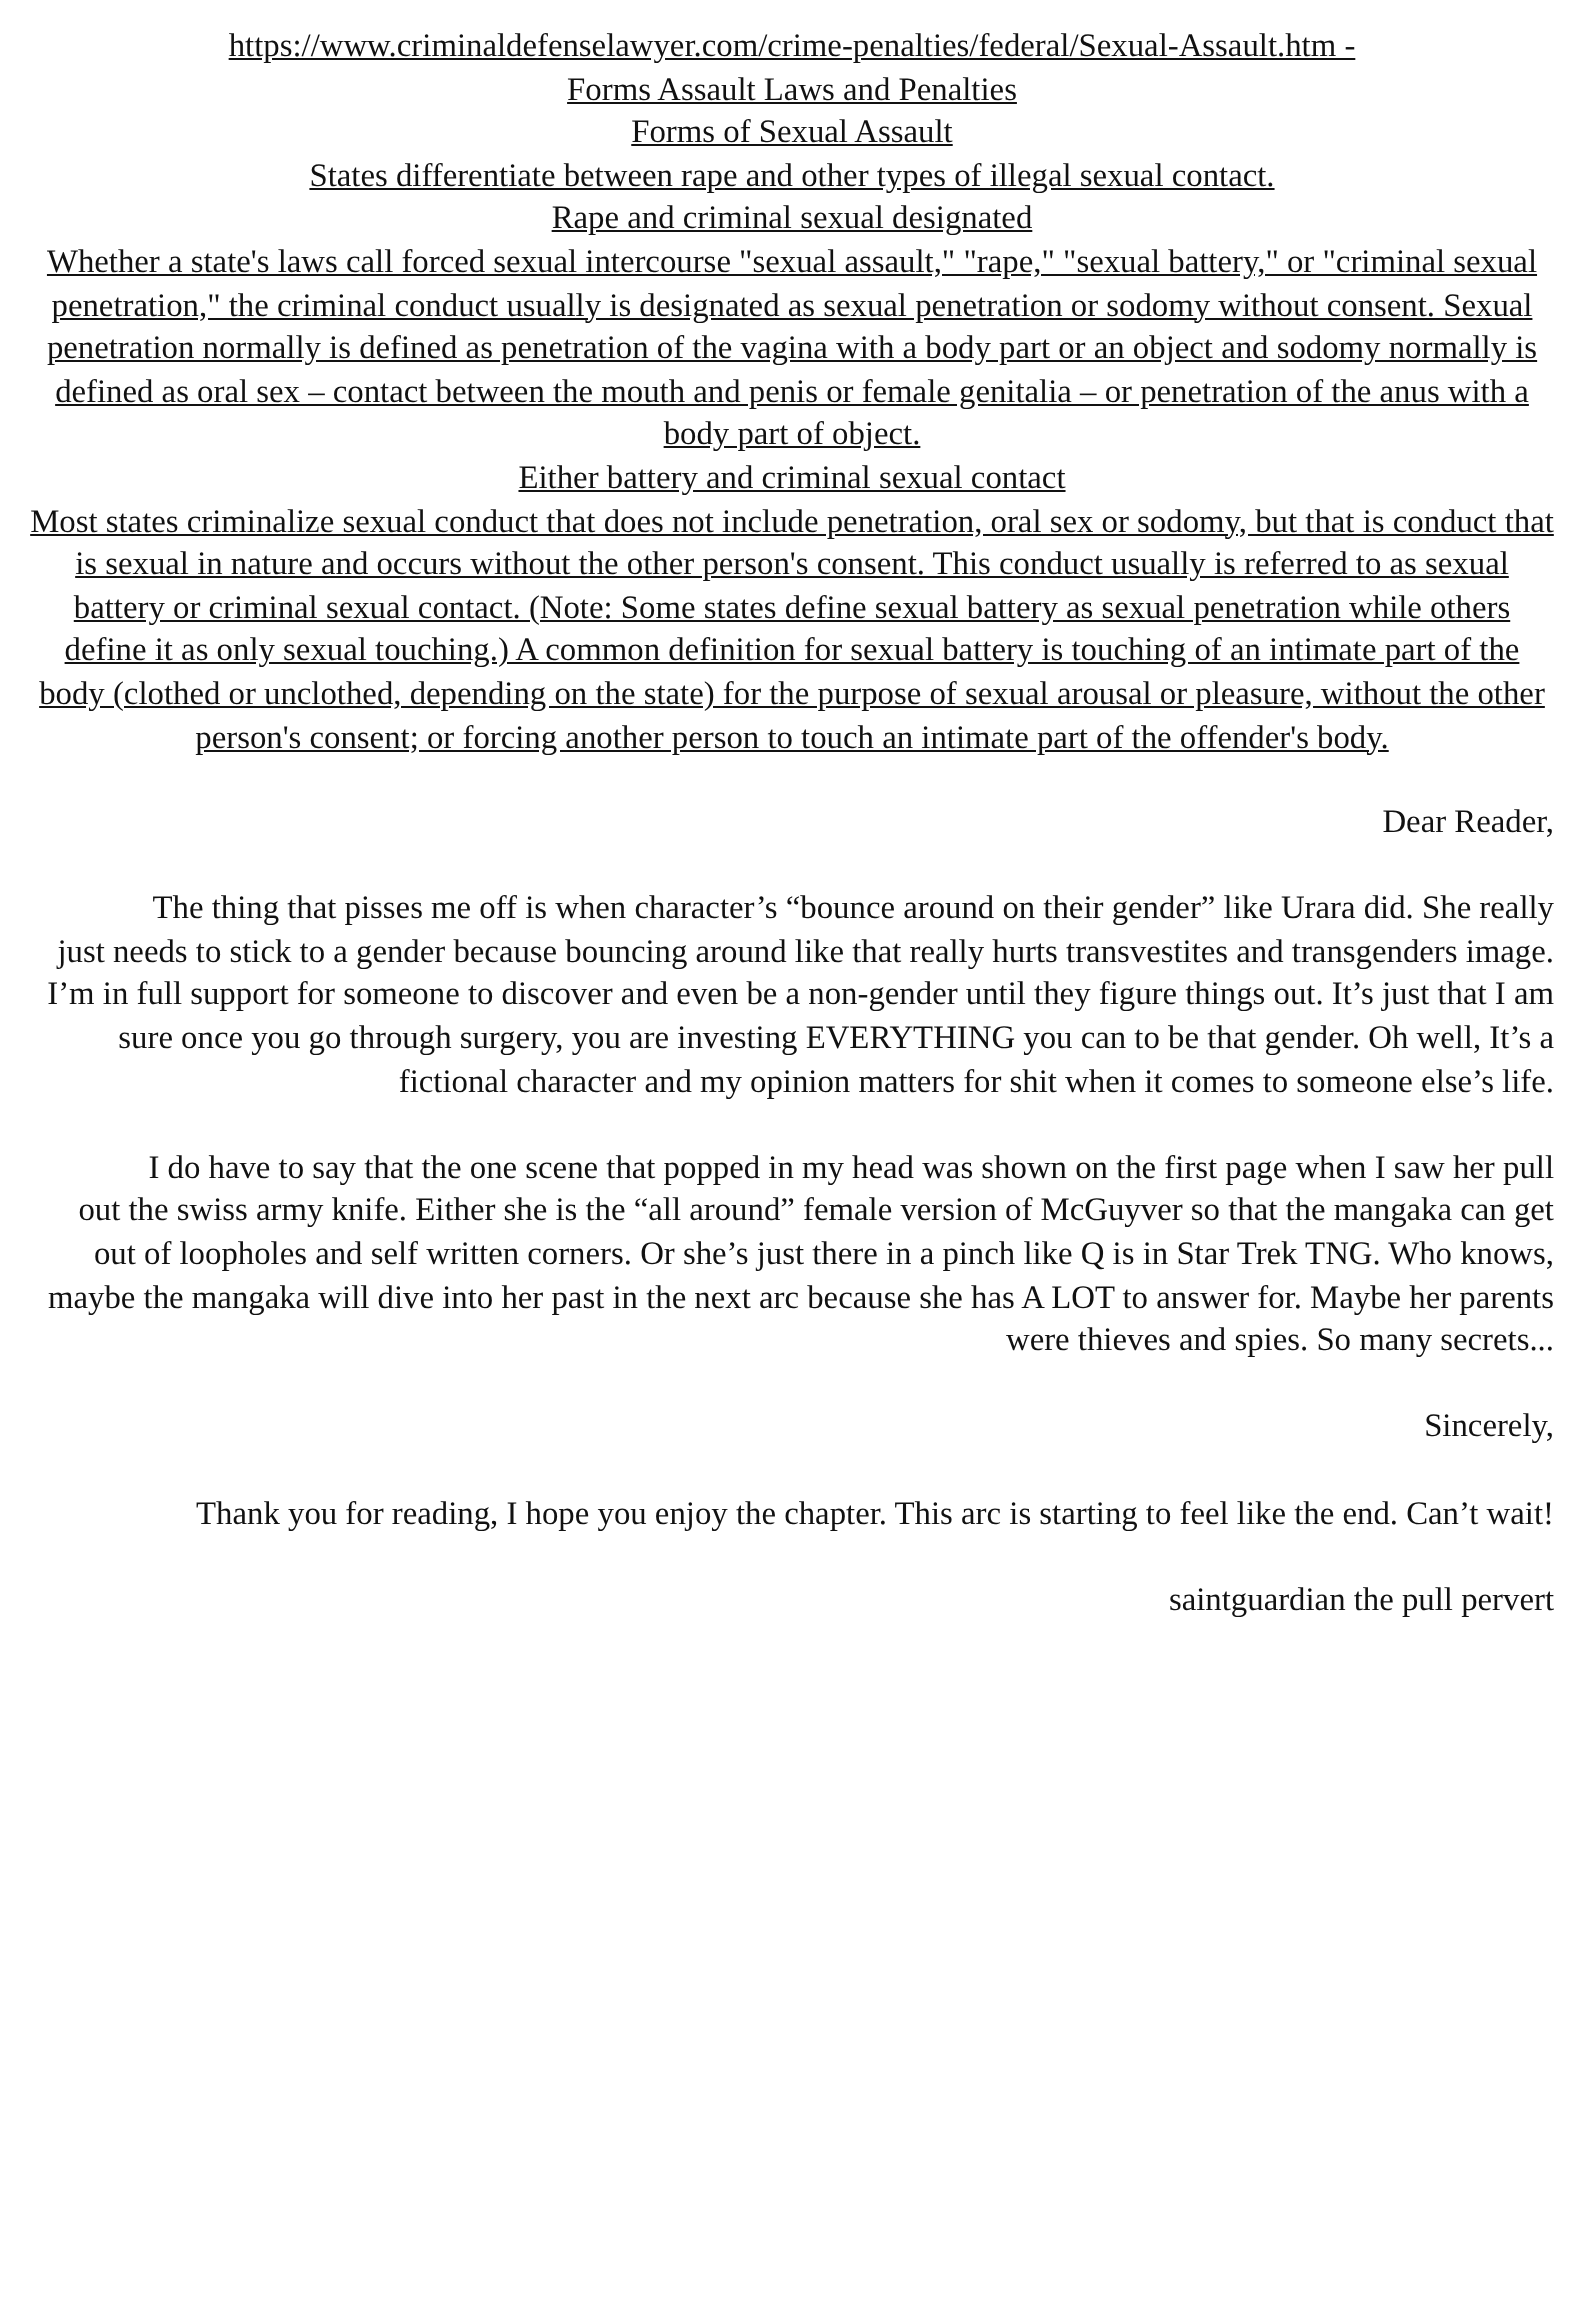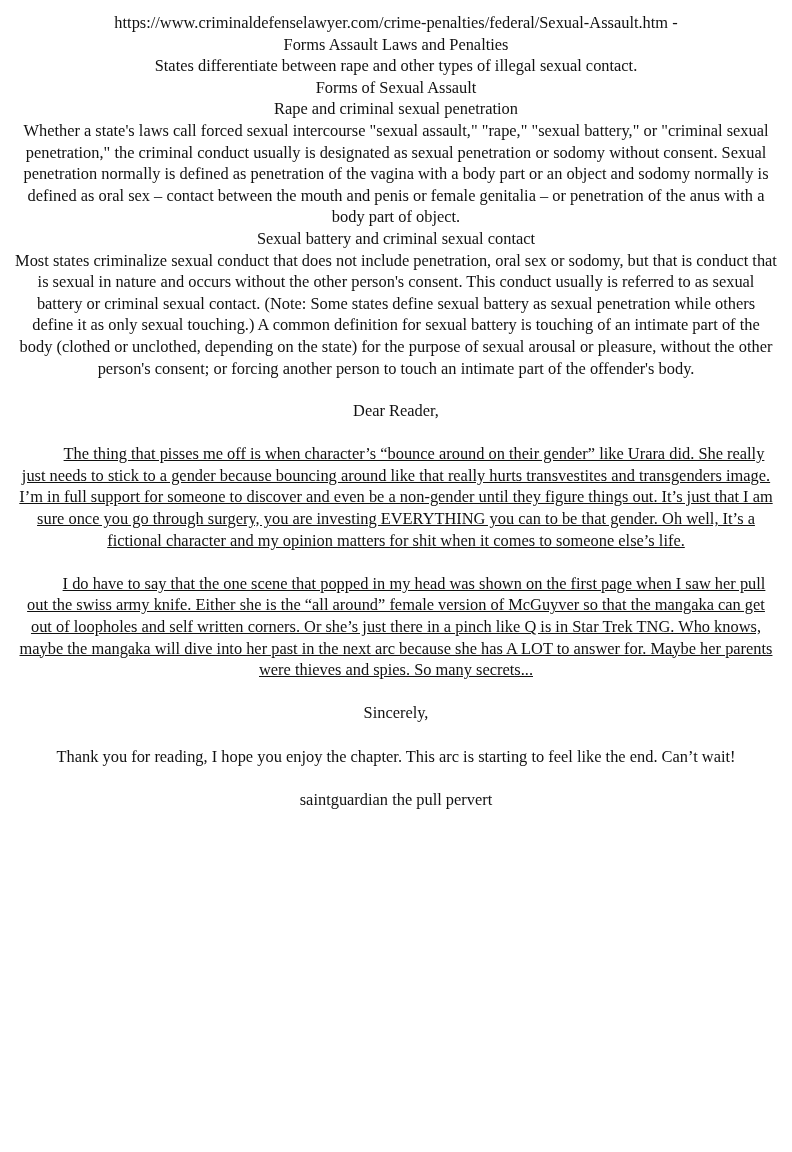--- a/index.html
+++ b/index.html
@@ -18,55 +18,55 @@
     }
     .page {
       position: relative;
       width: 792px;
       height: 1152px;
       box-sizing: border-box;
       padding: 12px 15px 0 15px;
     }
     .source-block {
       text-align: center;
+      text-decoration: underline;
     }
     .source-block .line {
       display: block;
     }
     .source-block .para {
       display: block;
       text-align: center;
     }
     .letter {
       margin-top: 21px;
-      text-align: center;
+      text-align: right;
     }
     .letter p {
       margin: 0 0 21.6px 0;
     }
     .letter p.indent {
       text-indent: 36px;
-      text-decoration: underline;
     }
   </style>
 </head>
 <body>
 
 <div class="page">
 
   <div class="source-block">
     <span class="line">https://www.criminaldefenselawyer.com/crime-penalties/federal/Sexual-Assault.htm  -</span>
     <span class="line">Forms Assault Laws and Penalties</span>
+    <span class="line">Forms of Sexual Assault</span>
     <span class="line">States differentiate between rape and other types of illegal sexual contact.</span>
-    <span class="line">Forms of Sexual Assault</span>
 
-    <span class="line">Rape and criminal sexual penetration</span>
+    <span class="line">Rape and criminal sexual designated</span>
     <span class="para">Whether a state's laws call forced sexual intercourse "sexual assault," "rape," "sexual battery," or "criminal sexual penetration," the criminal conduct usually is designated as sexual penetration or sodomy without consent. Sexual penetration normally is defined as penetration of the vagina with a body part or an object and sodomy normally is defined as oral sex – contact between the mouth and penis or female genitalia – or penetration of the anus with a body part of object.</span>
 
-    <span class="line">Sexual battery and criminal sexual contact</span>
+    <span class="line">Either battery and criminal sexual contact</span>
     <span class="para">Most states criminalize sexual conduct that does not include penetration, oral sex or sodomy, but that is conduct that is sexual in nature and occurs without the other person's consent. This conduct usually is referred to as sexual battery or criminal sexual contact. (Note: Some states define sexual battery as sexual penetration while others define it as only sexual touching.) A common definition for sexual battery is touching of an intimate part of the body (clothed or unclothed, depending on the state) for the purpose of sexual arousal or pleasure, without the other person's consent; or forcing another person to touch an intimate part of the offender's body.</span>
   </div>
 
   <div class="letter">
     <p>Dear Reader,</p>
     <p class="indent">The thing that pisses me off is when character’s “bounce around on their gender” like Urara did.  She really just needs to stick to a gender because bouncing around like that really hurts transvestites and transgenders image.  I’m in full support for someone to discover and even be a non-gender until they figure things out.  It’s just that I am sure once you go through surgery, you are investing EVERYTHING you can to be that gender.  Oh well, It’s a fictional character and my opinion matters for shit when it comes to someone else’s life.</p>
     <p class="indent">I do have to say that the one scene that popped in my head was shown on the first page when I saw her pull out the swiss army knife.  Either she is the “all around” female version of McGuyver so that the mangaka can get out of loopholes and self written corners.  Or she’s just there in a pinch like Q is in Star Trek TNG.  Who knows, maybe the mangaka will dive into her past in the next arc because she has A LOT to answer for.  Maybe her parents were thieves and spies.  So many secrets...</p>
     <p>Sincerely,</p>
     <p>Thank you for reading, I hope you enjoy the chapter.  This arc is starting to feel like the end.  Can’t wait!</p>
     <p>saintguardian the pull pervert</p>

